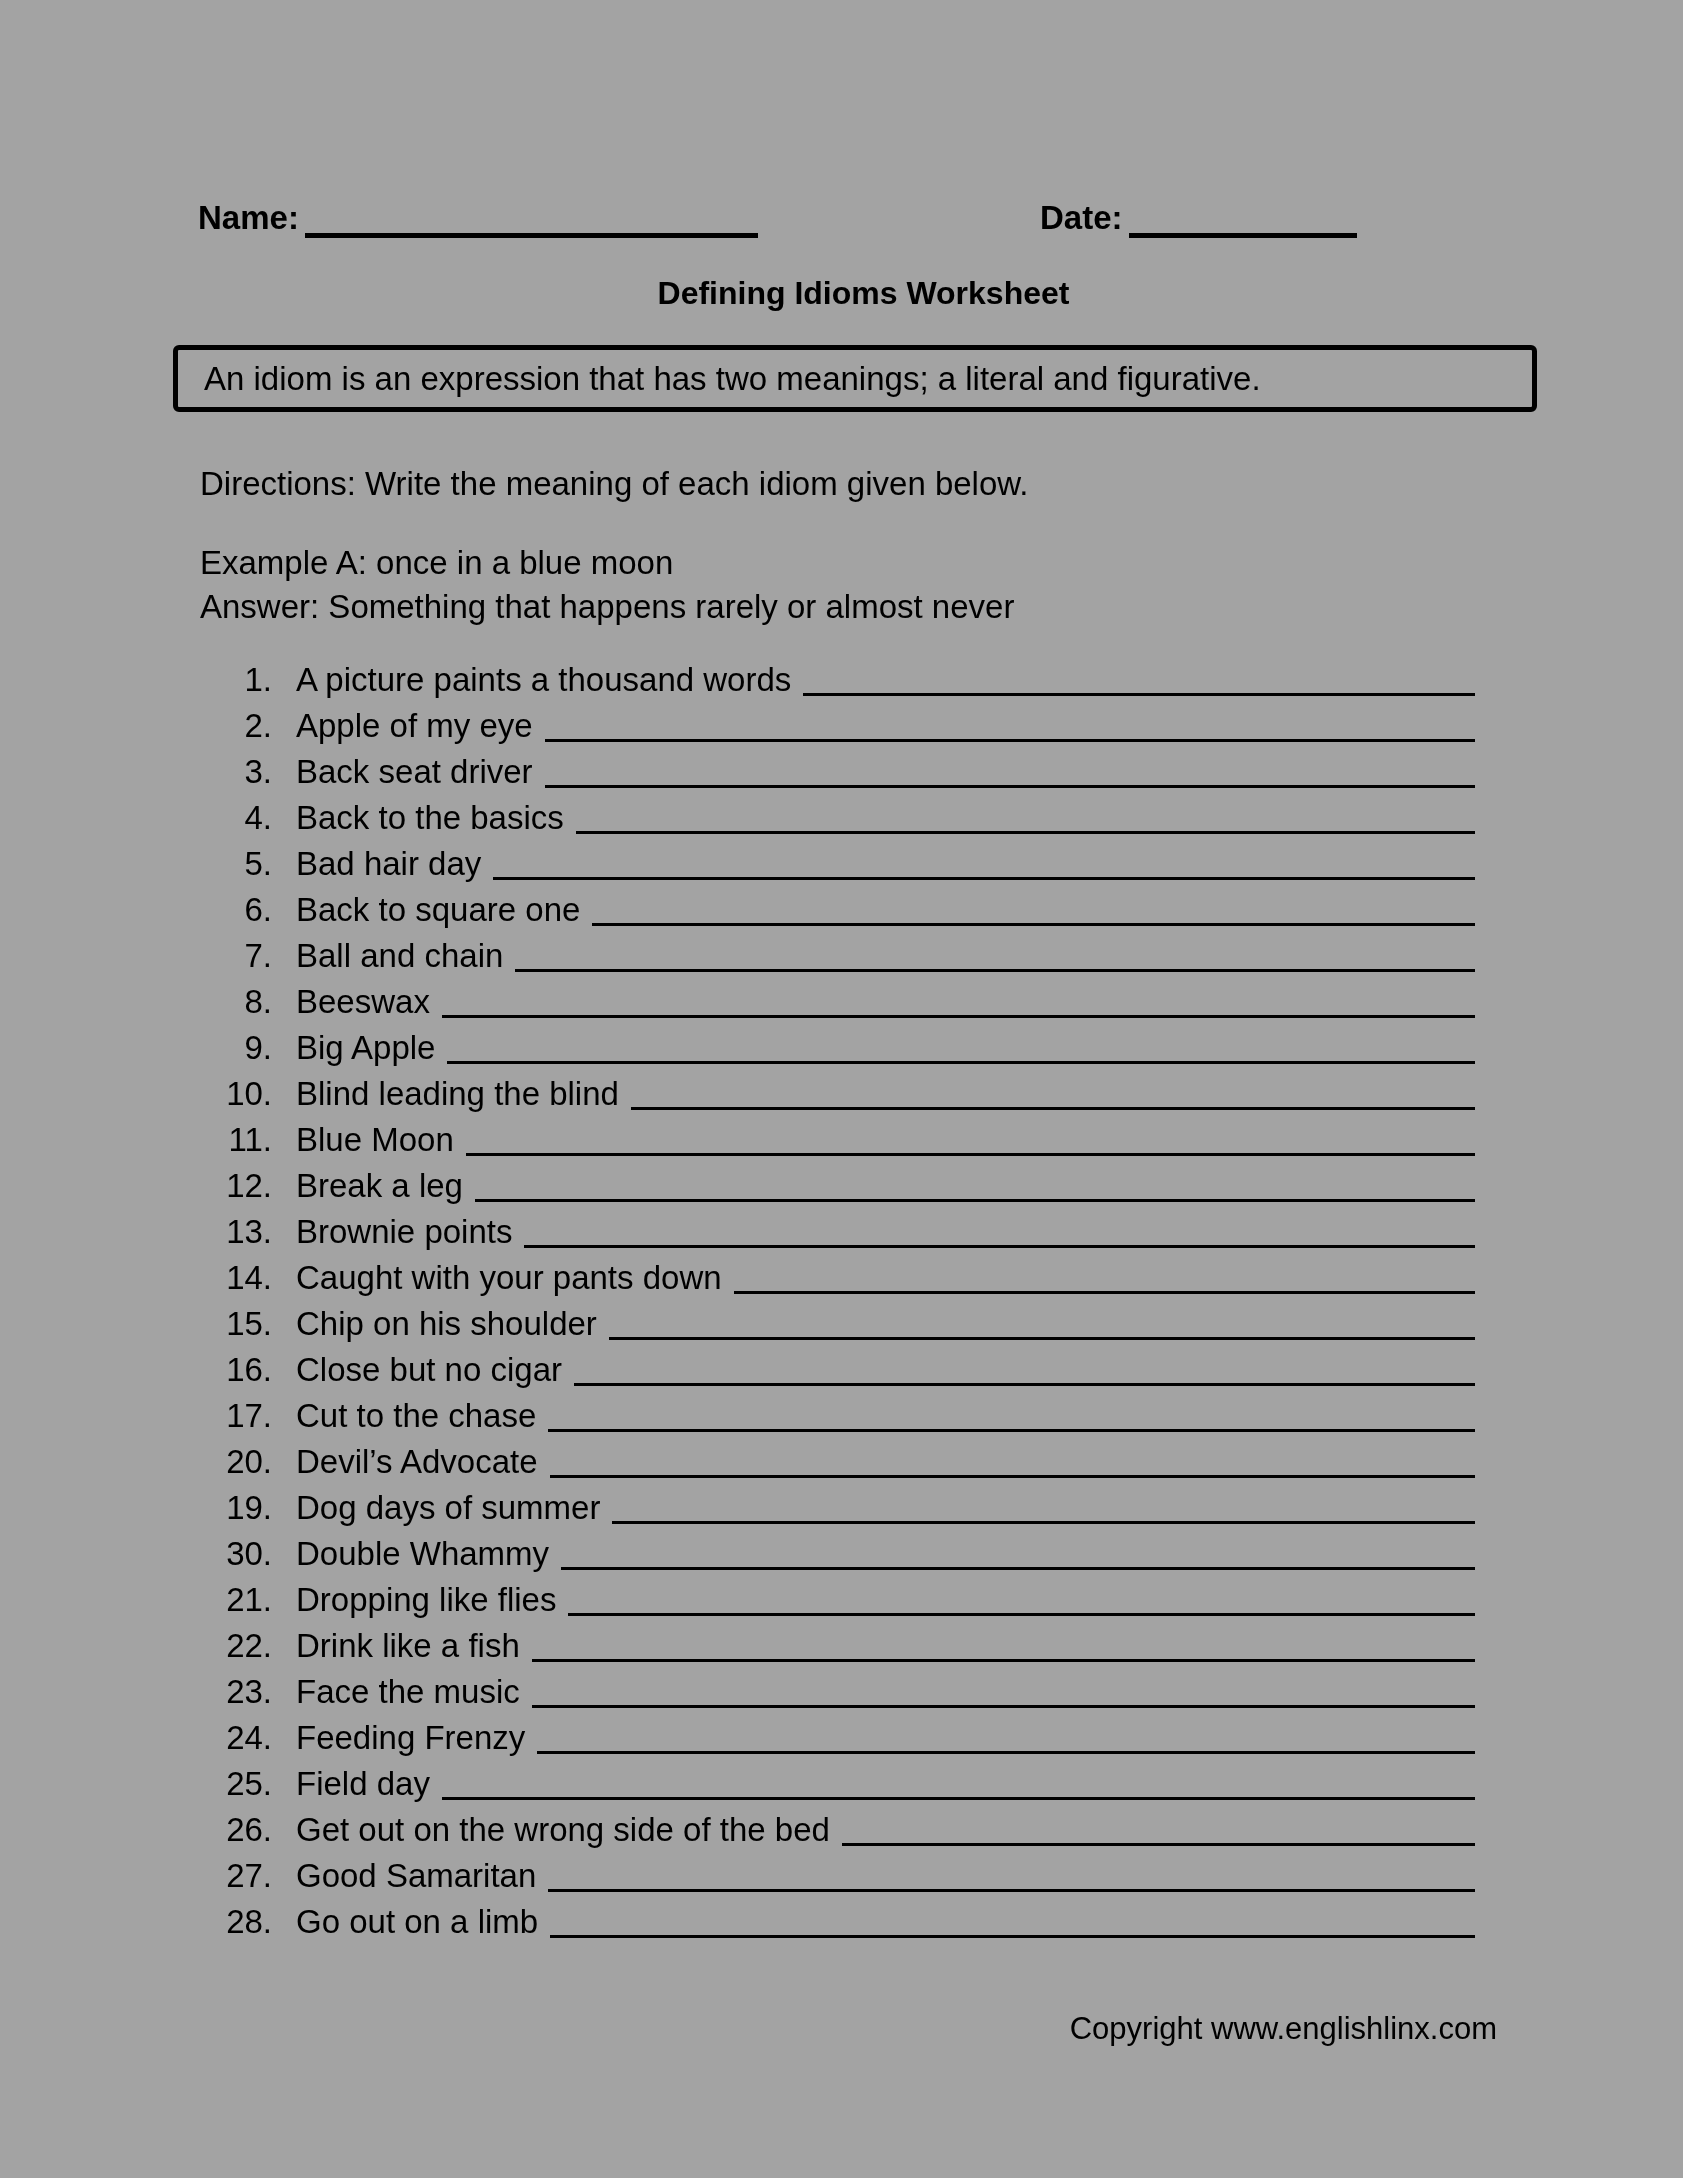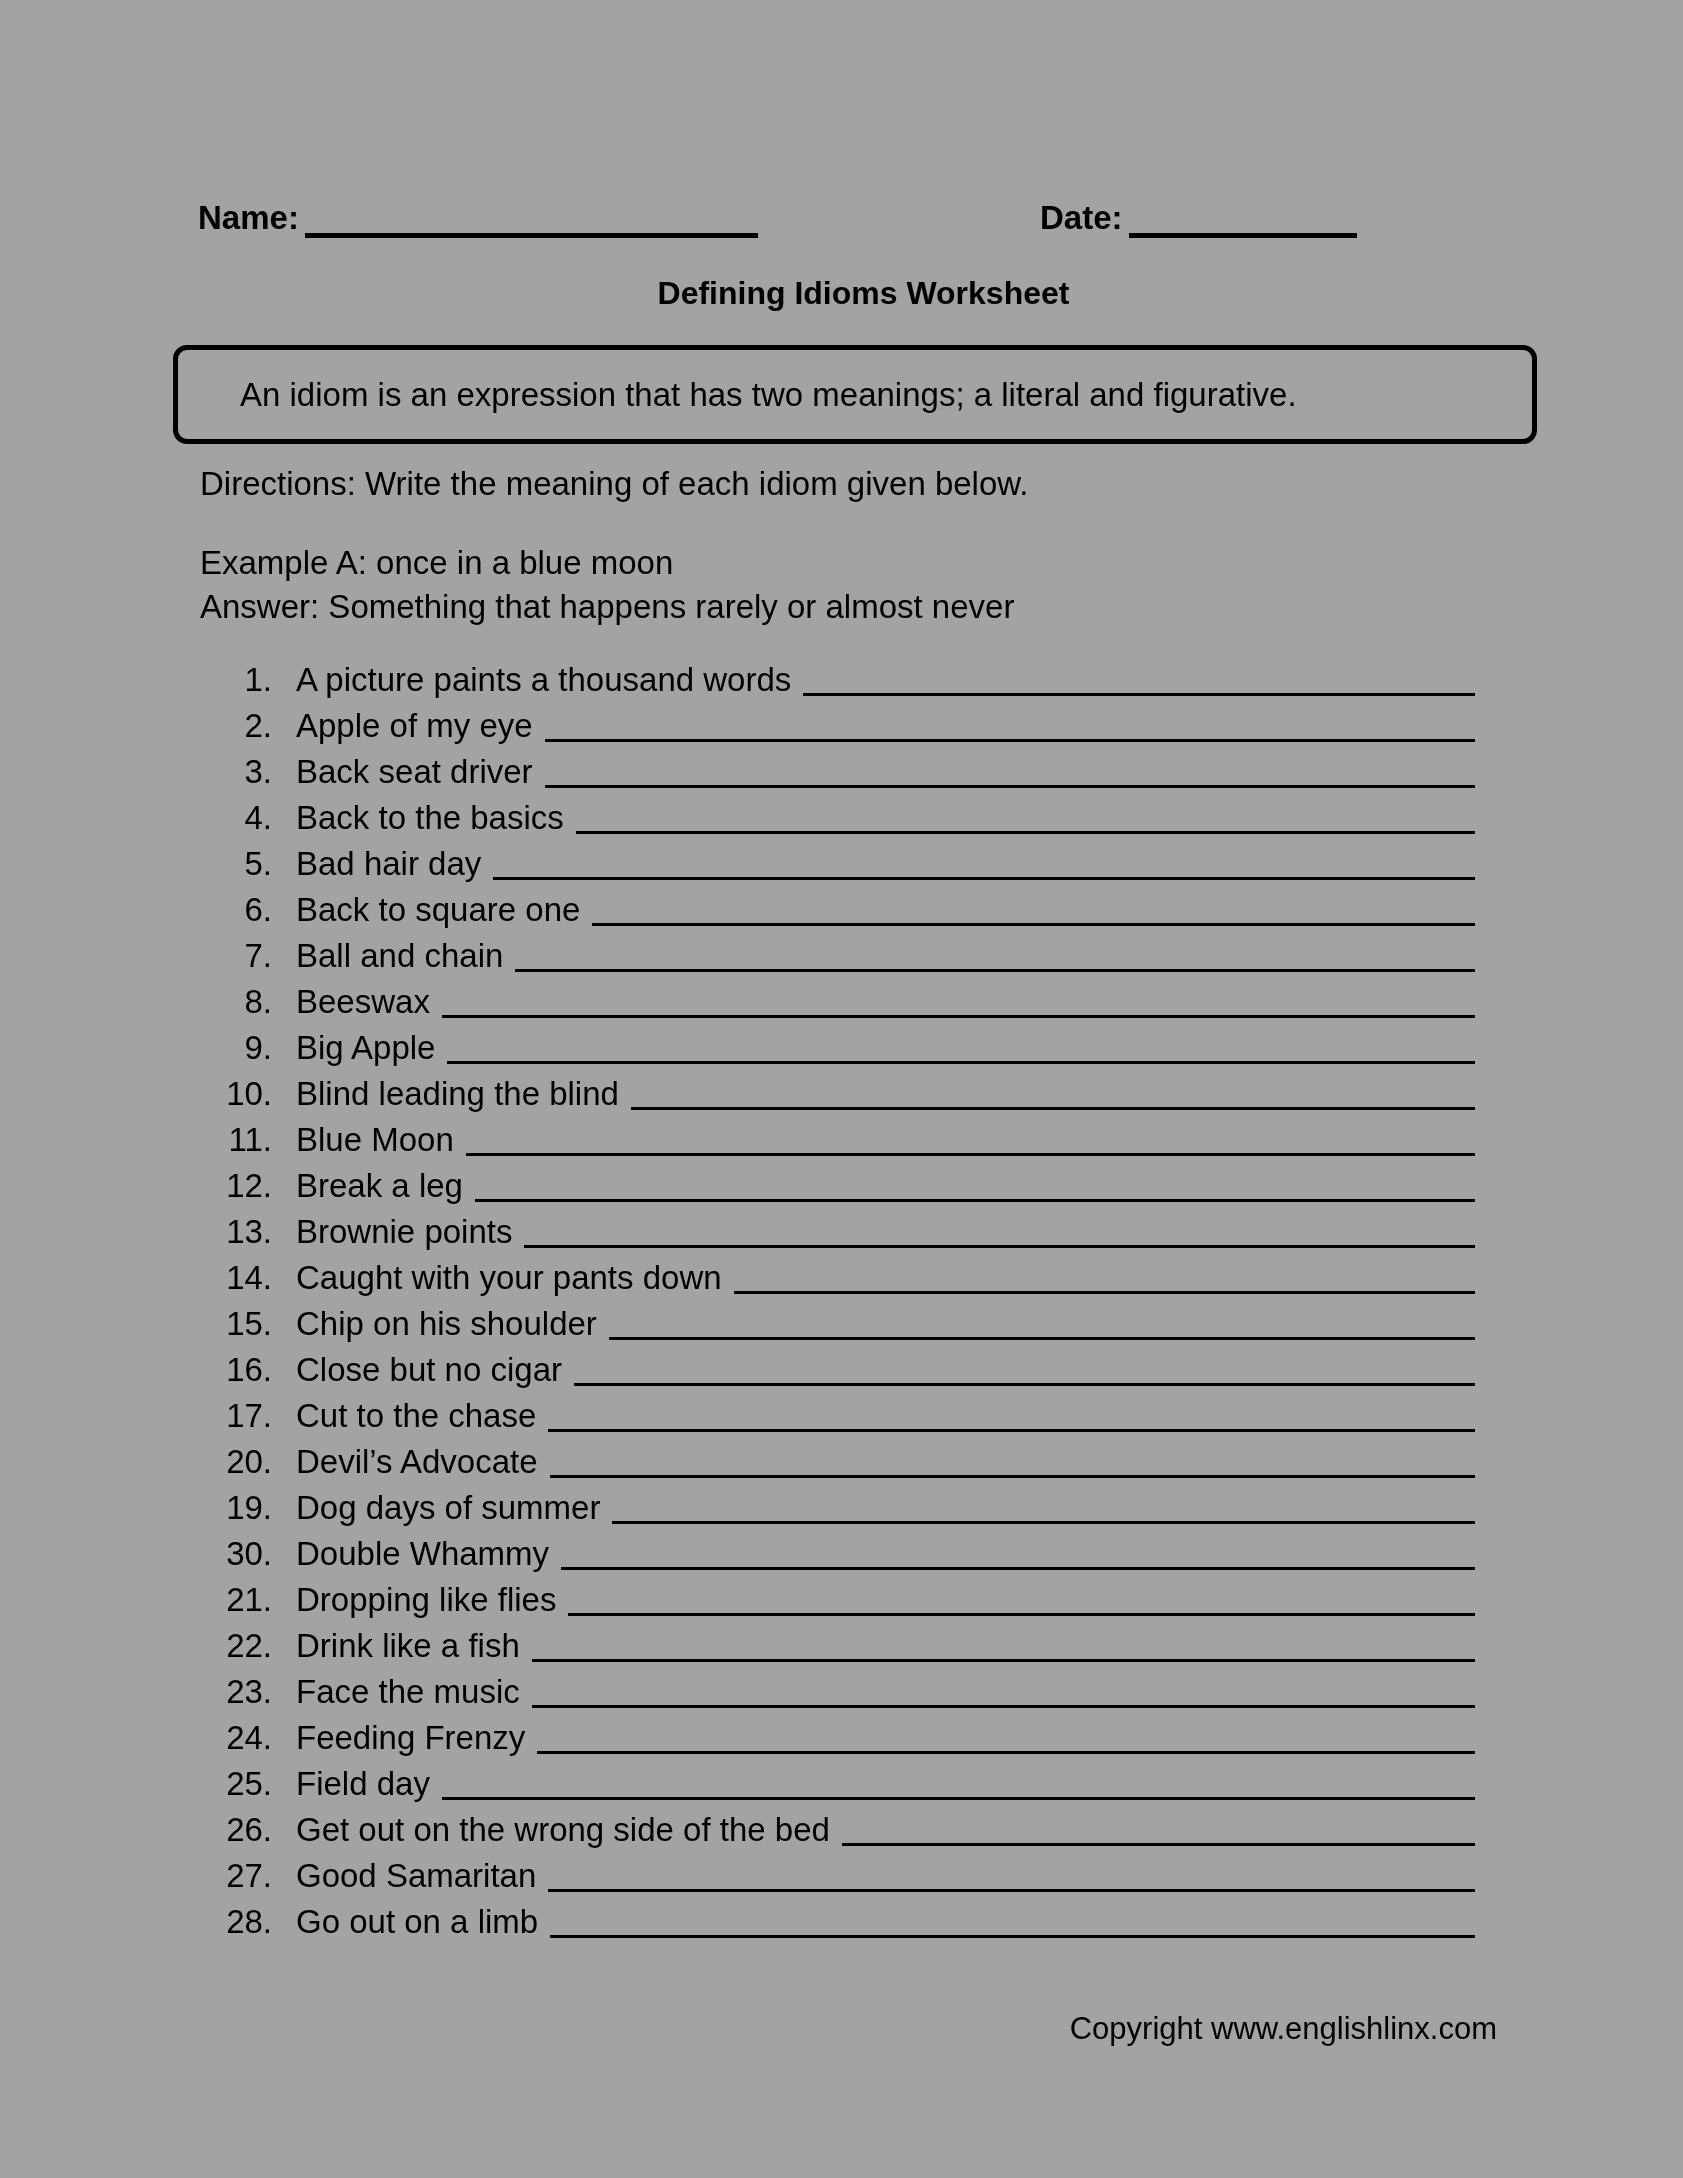--- a/index.html
+++ b/index.html
@@ -43,27 +43,26 @@
     font-weight: bold;
     line-height: 40px;
     padding-left: 22px;
   }
   
   .def-box {
     position: absolute;
     top: 345px;
     left: 173px;
     width: 1364px;
-    height: 99px;
+    height: 67px;
     box-sizing: border-box;
     border: 5px solid #000;
-    border-radius: 14px;
+    border-radius: 6px;
     display: flex;
     align-items: center;
-    padding-left: 36px;
   }
   .def-text {
     font-size: 33px;
     padding-left: 26px;
     line-height: 38px;
   }
   
   .bodyline {
     position: absolute;
     left: 200px;

